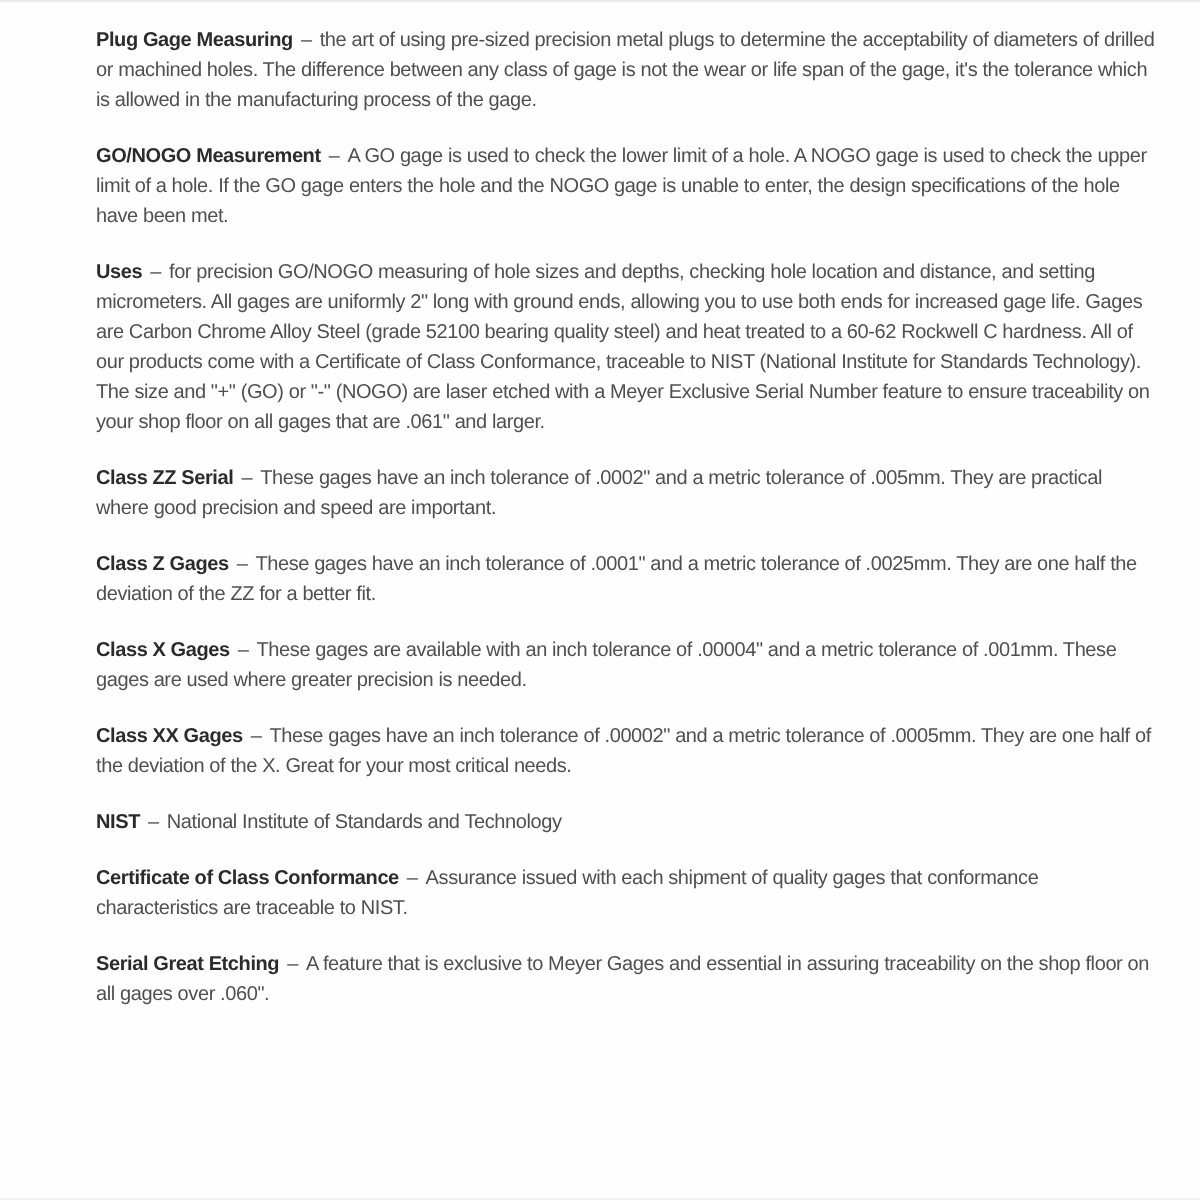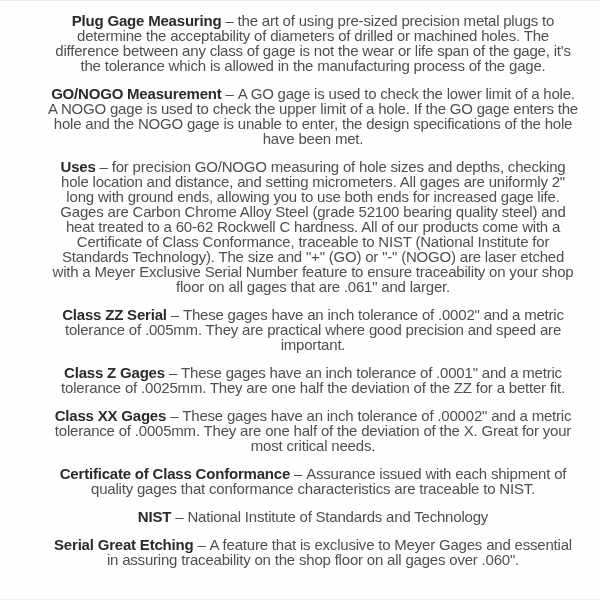--- a/index.html
+++ b/index.html
@@ -14,25 +14,25 @@
     box-sizing: border-box;
     background: #fefefe;
     border-top: 1px solid #ececec;
     border-bottom: 1px solid #f0f0f0;
     padding: 12px 22px 8px 48px;
     overflow: hidden;
     font-family: "Liberation Sans", "DejaVu Sans", sans-serif;
   }
   .entry {
     margin: 0 0 13px 0;
-    font-size: 15px;
+    font-size: 10px;
     line-height: 15px;
     letter-spacing: -0.2px;
     color: #4f4f4f;
-    text-align: center;
+    text-align: left;
   }
   .term {
     font-weight: bold;
     color: #2b2b2b;
   }
   .sep {
     margin: 0 4px 0 4px;
     color: #4f4f4f;
   }
   .definition {
@@ -47,24 +47,25 @@
   <p class="entry"><strong class="term">Plug Gage Measuring</strong><span class="sep">–</span><span class="definition">the art of using pre-sized precision metal plugs to determine the acceptability of diameters of drilled or machined holes. The difference between any class of gage is not the wear or life span of the gage, it's the tolerance which is allowed in the manufacturing process of the gage.</span></p>
 
   <p class="entry"><strong class="term">GO/NOGO Measurement</strong><span class="sep">–</span><span class="definition">A GO gage is used to check the lower limit of a hole. A NOGO gage is used to check the upper limit of a hole. If the GO gage enters the hole and the NOGO gage is unable to enter, the design specifications of the hole have been met.</span></p>
 
   <p class="entry"><strong class="term">Uses</strong><span class="sep">–</span><span class="definition">for precision GO/NOGO measuring of hole sizes and depths, checking hole location and distance, and setting micrometers. All gages are uniformly 2" long with ground ends, allowing you to use both ends for increased gage life. Gages are Carbon Chrome Alloy Steel (grade 52100 bearing quality steel) and heat treated to a 60-62 Rockwell C hardness. All of our products come with a Certificate of Class Conformance, traceable to NIST (National Institute for Standards Technology). The size and "+" (GO) or "-" (NOGO) are laser etched with a Meyer Exclusive Serial Number feature to ensure traceability on your shop floor on all gages that are .061" and larger.</span></p>
 
   <p class="entry"><strong class="term">Class ZZ Serial</strong><span class="sep">–</span><span class="definition">These gages have an inch tolerance of .0002" and a metric tolerance of .005mm. They are practical where good precision and speed are important.</span></p>
 
   <p class="entry"><strong class="term">Class Z Gages</strong><span class="sep">–</span><span class="definition">These gages have an inch tolerance of .0001" and a metric tolerance of .0025mm. They are one half the deviation of the ZZ for a better fit.</span></p>
 
+  <p class="entry"><strong class="term">Class X Gages</strong><span class="sep">–</span><span class="definition">These gages are available with an inch tolerance of .00004" and a metric tolerance of .001mm. These gages are used where greater precision is needed.</span></p>
 
   <p class="entry"><strong class="term">Class XX Gages</strong><span class="sep">–</span><span class="definition">These gages have an inch tolerance of .00002" and a metric tolerance of .0005mm. They are one half of the deviation of the X. Great for your most critical needs.</span></p>
 
 
 
+  <p class="entry"><strong class="term">NIST</strong><span class="sep">–</span><span class="definition">National Institute of Standards and Technology</span></p>
+
   <p class="entry"><strong class="term">Certificate of Class Conformance</strong><span class="sep">–</span><span class="definition">Assurance issued with each shipment of quality gages that conformance characteristics are traceable to NIST.</span></p>
-
-  <p class="entry"><strong class="term">NIST</strong><span class="sep">–</span><span class="definition">National Institute of Standards and Technology</span></p>
 
   <p class="entry"><strong class="term">Serial Great Etching</strong><span class="sep">–</span><span class="definition">A feature that is exclusive to Meyer Gages and essential in assuring traceability on the shop floor on all gages over .060".</span></p>
 </section>
 </main>
 
 </body></html>

